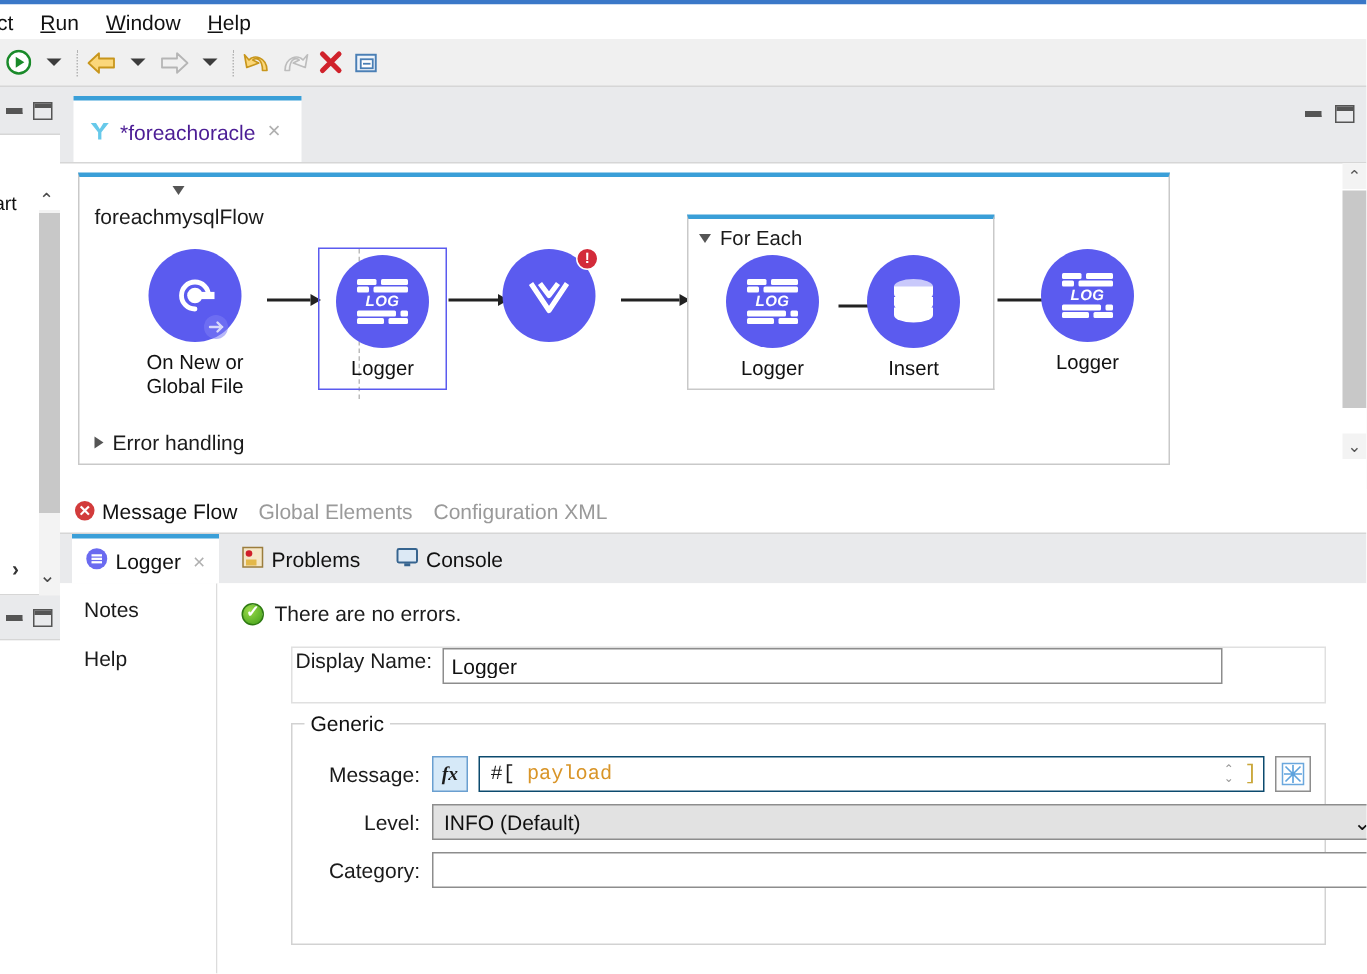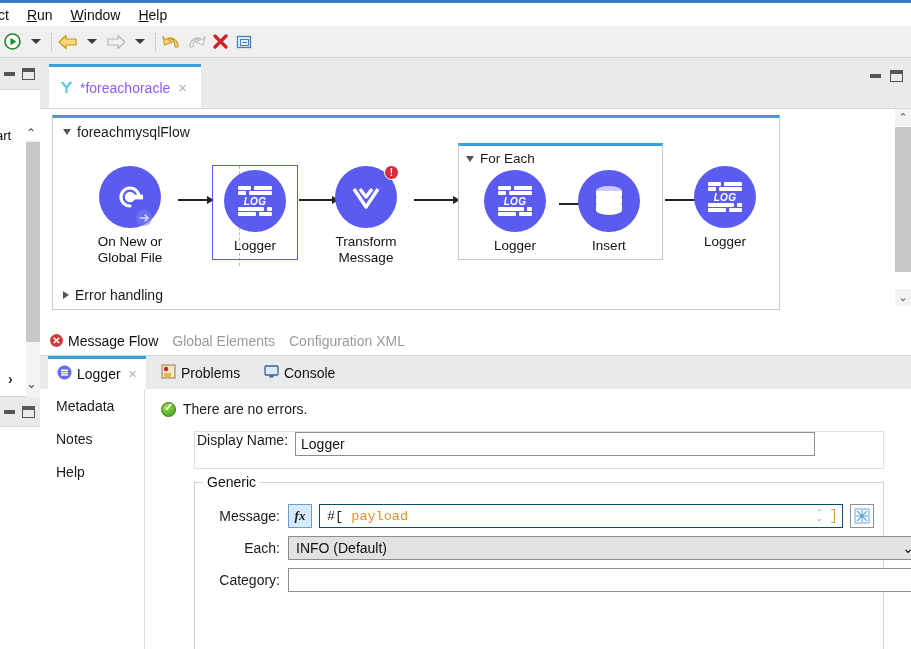--- a/index.html
+++ b/index.html
@@ -84,39 +84,39 @@
   .win-max::before { content: ""; position: absolute; left: 0; top: 0; right: 0; height: 3px; background: #555; }
 
   
   .editor { position: absolute; left: 40px; top: 58px; width: 871px; height: 268px; background: #e9eaec; }
   .ed-tabbar { position: absolute; left: 0; top: 0; width: 871px; height: 50px; background: #e9eaec; }
   .ed-tab {
     position: absolute; left: 9px; top: 6px; height: 44px; min-width: 152px;
     background: #ffffff; border-top: 3px solid #3a9fd8;
     display: flex; align-items: center; padding: 0 8px 0 10px; gap: 6px;
   }
-  .ed-tab-label { font-size: 14px; color: #8b5cf6; white-space: nowrap; }
+  .ed-tab-label { font-size: 14px; color: #4c1d95; white-space: nowrap; }
   .ed-tab-close { color: #b0b0b0; font-size: 15px; margin-left: 2px; }
   .mule-ico { width: 15px; height: 15px; position: relative; flex: 0 0 auto; }
   .ed-winbtns { position: absolute; right: 8px; top: 12px; display: flex; gap: 9px; align-items: center; }
 
   .canvas {
     position: absolute; left: 0; top: 50px; width: 871px; height: 218px;
     background: #ffffff; border-top: 1px solid #d6d6d6;
   }
   .cv-scroll-track { position: absolute; right: 0; top: 0; width: 16px; height: 218px; background: #ffffff; }
   .cv-sc-up { position: absolute; right: 0; top: 0; width: 16px; height: 17px; background: #f3f3f3; display:flex; align-items:center; justify-content:center; color:#555; font-size: 11px;}
   .cv-sc-thumb { position: absolute; right: 0; top: 18px; width: 16px; height: 145px; background: #c8c8c8; }
   .cv-sc-dn { position: absolute; right: 0; top: 180px; width: 16px; height: 17px; background: #f3f3f3; display:flex; align-items:center; justify-content:center; color:#555; font-size: 11px;}
 
   .flow-box {
     position: absolute; left: 12px; top: 6px; width: 728px; height: 195px;
     background: #ffffff; border: 1px solid #c9c9c9; border-top: 3px solid #3a9fd8;
   }
-  .flow-title { position: absolute; left: 10px; top: 6px; font-size: 14px; color: #1b1b1b; display: flex; align-items: center; gap: 6px;}
+  .flow-title { position: absolute; left: 10px; top: 6px; font-size: 14px; color: #1b1b1b; display: flex; align-items: center; gap: 6px; flex-direction: column;}
   .tri-down { width: 0; height: 0; border-left: 4.5px solid transparent; border-right: 4.5px solid transparent; border-top: 6px solid #555; }
   .tri-right { width: 0; height: 0; border-top: 4.5px solid transparent; border-bottom: 4.5px solid transparent; border-left: 6px solid #555; }
   .flow-err { position: absolute; left: 10px; bottom: 6px; font-size: 14px; color: #1b1b1b; display:flex; align-items:center; gap: 6px;}
 
   .node { position: absolute; width: 96px; text-align: center; }
   .node .circ {
     width: 62px; height: 62px; border-radius: 50%; background: #5b5bef;
     margin: 0 auto; position: relative;
   }
   .node .lbl { margin-top: 6px; font-size: 13.5px; line-height: 16px; color: #111; }
@@ -187,21 +187,21 @@
     position: absolute; left: 49px; top: 42px; width: 690px; height: 38px;
     border: 1px solid #e0e0e0; display: flex; align-items: flex-start; padding-left: 2px; gap: 7px;
   }
   .dn-label { font-size: 14px; }
   .dn-input {
     width: 520px; height: 24px; border: 1px solid #8d8d8d; background: #fff;
     font-family: "Liberation Sans", sans-serif; font-size: 14px; padding: 0 5px; color: #111;
   }
 
   .group {
-    position: absolute; left: 49px; top: 93px; width: 690px; height: 168px;
+    position: absolute; left: 49px; top: 93px; width: 690px; height: 148px;
     border: 1px solid #d2d2d2;
   }
   .group-legend {
     position: absolute; left: 8px; top: -9px; background: #fff; padding: 0 4px; font-size: 14px; color: #111;
   }
   .row { position: absolute; left: 0; display: flex; align-items: center; height: 26px; }
   .row-label { width: 93px; text-align: right; font-size: 14px; padding-right: 8px; }
 
   .fx-btn {
     width: 24px; height: 24px; border: 1px solid #6a9fd0; background: #d6e9f8;
@@ -397,24 +397,20 @@
             <div class="head"></div>
         </div>
 
         <div class="node" style="left:265px; top:48px;">
           <div class="circ">
             <svg width="62" height="62" viewBox="0 0 62 62">
               <path d="M19 23 L31 41 L43 23" fill="none" stroke="#fff" stroke-width="3.4" stroke-linejoin="round"></path>
               <path d="M25 23 L31 31 L37 23" fill="none" stroke="#fff" stroke-width="3.4" stroke-linejoin="round"></path>
             </svg>
             <span class="badge-err">!</span>
-          </div>
-          <div class="lbl">
-            <div>Transform</div>
-            <div>Message</div>
           </div>
         </div>
 
         <div class="arrow" style="left:361px; top:77px; width:46px;">
           <div class="line"></div>
             <div class="head"></div>
         </div>
 
         <div class="foreach-box">
           <div class="foreach-title">
@@ -527,23 +523,20 @@
               <circle cx="5" cy="5" r="2.2" fill="#d0202a"></circle>
               <rect x="3" y="9" width="7" height="4" fill="#e3b84a"></rect>
             </svg>
         </span>
         <span>Problems</span>
       </div>
     </div>
 
     <div class="bt-content">
       <div class="prop-nav">
-        <div class="prop-nav-item">
-            <span>Metadata</span>
-          </div>
         <div class="prop-nav-item">
             <span>Notes</span>
           </div>
         <div class="prop-nav-item">
             <span>Help</span>
           </div>
       </div>
 
       <div class="prop-body">
         <div class="noerr">
@@ -572,21 +565,21 @@
             </span>
             <span class="dw-btn">
               <svg width="16" height="16" viewBox="0 0 16 16">
                   <rect x="1" y="1" width="14" height="14" fill="#fff" stroke="#6aa7dd" stroke-width="1"></rect>
                   <path d="M3 3 L13 13 M13 3 L3 13 M8 2 V14 M2 8 H14" stroke="#5fa3dd" stroke-width="1.1"></path>
                 </svg>
             </span>
           </div>
 
           <div class="row" style="top:52px;">
-            <span class="row-label">Each:</span>
+            <span class="row-label">Level:</span>
             <span class="sel-box">
               <span>INFO (Default)</span>
               <span>⌄</span>
             </span>
           </div>
 
           <div class="row" style="top:84px;">
             <span class="row-label">Category:</span>
             <input class="cat-input" type="text" value="" style="">
           </div>

